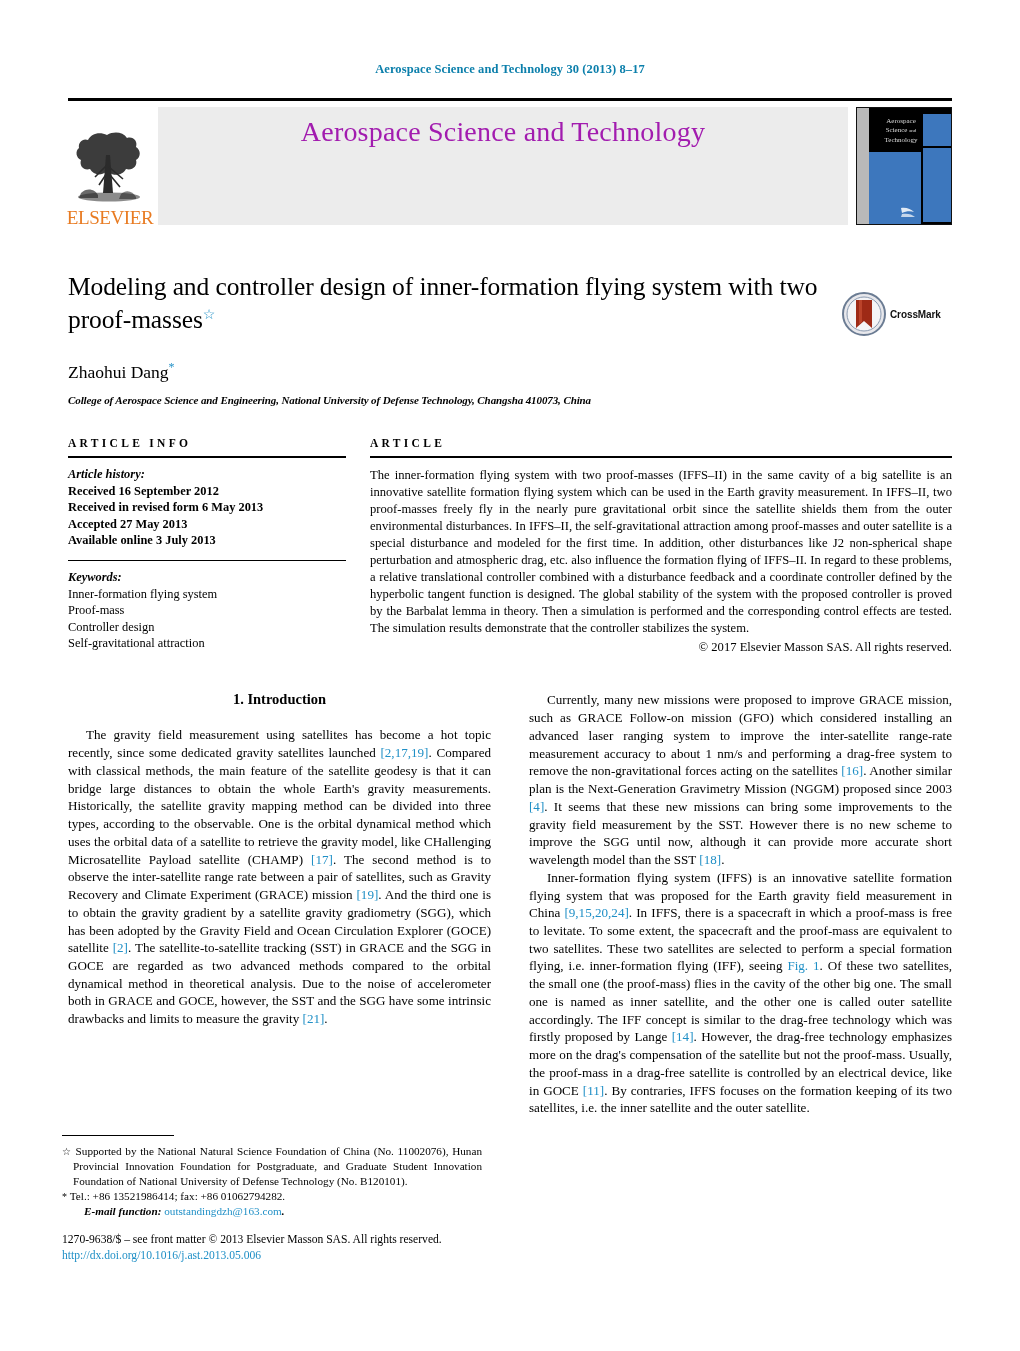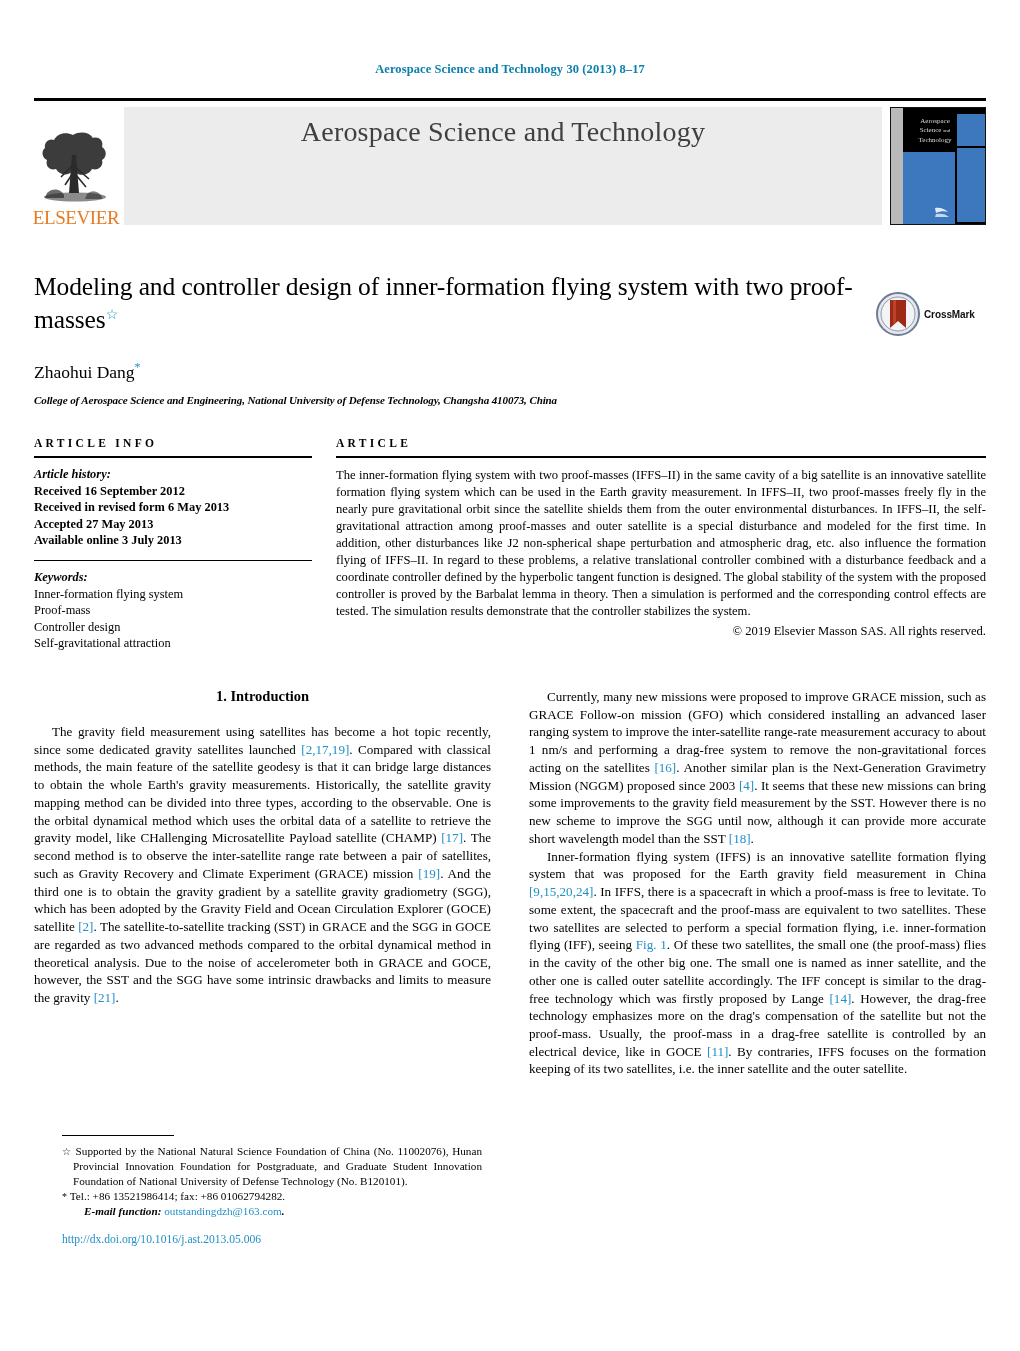--- a/index.html
+++ b/index.html
@@ -13,21 +13,21 @@
     font-family: "Liberation Serif", serif;
     color: #000000;
     position: relative;
     overflow: hidden;
   }
   .page {
     position: relative;
     width: 1020px;
     height: 1329px;
     box-sizing: border-box;
-    padding: 0 34px;
+    padding: 0 68px;
   }
 
   
   .running-head {
     text-align: center;
     color: #0b7fab;
     font-family: "Liberation Serif", serif;
     font-weight: bold;
     font-size: 12.5px;
     letter-spacing: .1px;
@@ -81,21 +81,21 @@
     font-size: 12.5px;
     color: #111;
   }
   .contents-line a {
     color: #1f8fc6;
     text-decoration: none;
   }
   .journal-title {
     font-family: "Liberation Serif", serif;
     font-size: 28px;
-    color: #404040;
+    color: #a21caf;
     letter-spacing: .2px;
   }
   .journal-url {
     font-family: "Liberation Sans", sans-serif;
     font-size: 11.5px;
     color: #1f8fc6;
   }
   .cover-thumb {
     flex: 0 0 96px;
     width: 96px;
@@ -361,21 +361,21 @@
       <div class="kw-line">Inner-formation flying system</div>
       <div class="kw-line">Proof-mass</div>
       <div class="kw-line">Controller design</div>
       <div class="kw-line">Self-gravitational attraction</div>
     </div>
 
     <div class="col-abstract">
       <div class="sec-head">ARTICLE</div>
       <div class="rule"></div>
       <div class="abstract-body">The inner-formation flying system with two proof-masses (IFFS–II) in the same cavity of a big satellite is an innovative satellite formation flying system which can be used in the Earth gravity measurement. In IFFS–II, two proof-masses freely fly in the nearly pure gravitational orbit since the satellite shields them from the outer environmental disturbances. In IFFS–II, the self-gravitational attraction among proof-masses and outer satellite is a special disturbance and modeled for the first time. In addition, other disturbances like J2 non-spherical shape perturbation and atmospheric drag, etc. also influence the formation flying of IFFS–II. In regard to these problems, a relative translational controller combined with a disturbance feedback and a coordinate controller defined by the hyperbolic tangent function is designed. The global stability of the system with the proposed controller is proved by the Barbalat lemma in theory. Then a simulation is performed and the corresponding control effects are tested. The simulation results demonstrate that the controller stabilizes the system.</div>
-      <div class="copyright">© 2019 Elsevier Masson SAS. All rights reserved.</div>
+      <div class="copyright">© 2017 Elsevier Masson SAS. All rights reserved.</div>
     </div>
   </div>
 
   <div class="body-cols">
     <div class="bcol">
       <h2 class="section-title">1. Introduction</h2>
       <div>
           <p class="body-p"><span>The gravity field measurement using satellites has become a hot topic recently, since some dedicated gravity satellites launched </span><span class="ref">[2,17,19]</span><span>. Compared with classical methods, the main feature of the satellite geodesy is that it can bridge large distances to obtain the whole Earth's gravity measurements. Historically, the satellite gravity mapping method can be divided into three types, according to the observable. One is the orbital dynamical method which uses the orbital data of a satellite to retrieve the gravity model, like CHallenging Microsatellite Payload satellite (CHAMP) </span><span class="ref">[17]</span><span>. The second method is to observe the inter-satellite range rate between a pair of satellites, such as Gravity Recovery and Climate Experiment (GRACE) mission </span><span class="ref">[19]</span><span>. And the third one is to obtain the gravity gradient by a satellite gravity gradiometry (SGG), which has been adopted by the Gravity Field and Ocean Circulation Explorer (GOCE) satellite </span><span class="ref">[2]</span><span>. The satellite-to-satellite tracking (SST) in GRACE and the SGG in GOCE are regarded as two advanced methods compared to the orbital dynamical method in theoretical analysis. Due to the noise of accelerometer both in GRACE and GOCE, however, the SST and the SGG have some intrinsic drawbacks and limits to measure the gravity </span><span class="ref">[21]</span><span>.</span></p>
         </div>
     </div>
@@ -386,17 +386,18 @@
         </div>
     </div>
   </div>
 
   <div class="footnotes">
     <div class="fn-rule"></div>
     <div class="fn fn-indent"><span class="mark">☆</span>&nbsp;<span>Supported by the National Natural Science Foundation of China (No. 11002076), Hunan Provincial Innovation Foundation for Postgraduate, and Graduate Student Innovation Foundation of National University of Defense Technology (No. B120101).</span></div>
     <div class="fn fn-indent"><span class="mark">*</span>&nbsp;<span>Tel.: +86 13521986414; fax: +86 01062794282.</span></div>
     <div class="fn fn-email"><span>E-mail function:</span> <a href="#">outstandingdzh@163.com</a><span>.</span></div>
     <div class="issn">
+      <div>1270-9638/$ – see front matter © 2013 Elsevier Masson SAS. All rights reserved.</div>
       <a href="#">http://dx.doi.org/10.1016/j.ast.2013.05.006</a>
     </div>
   </div>
 
 </div>
 
 </body></html>

